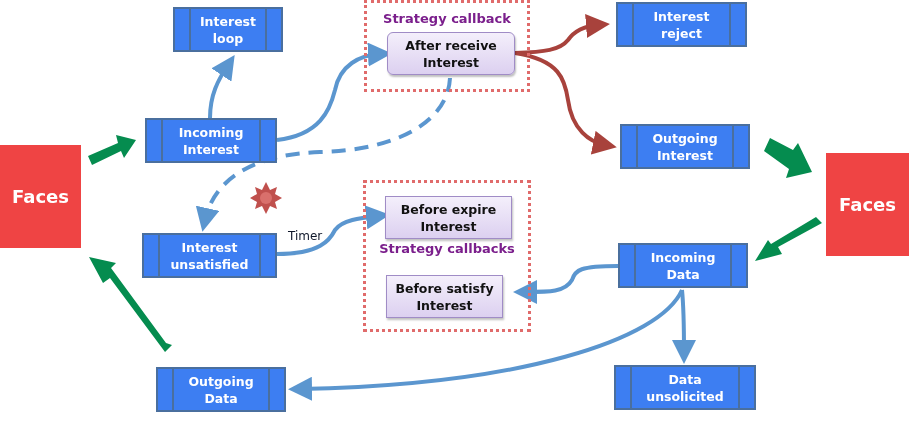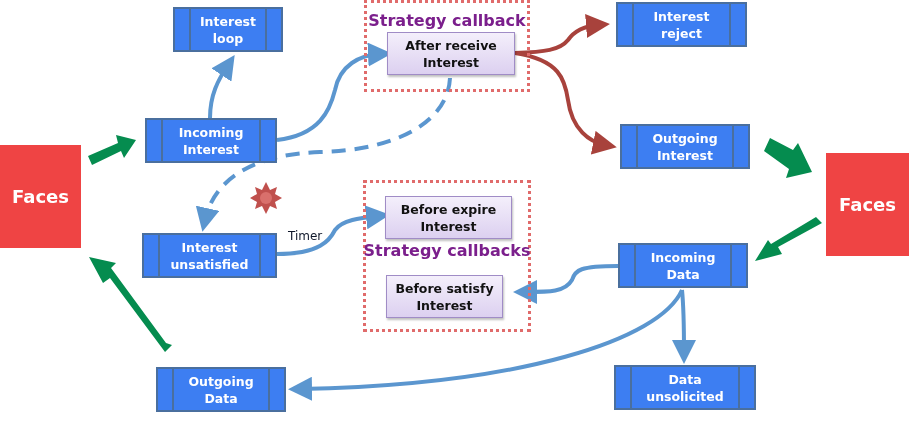--- a/index.html
+++ b/index.html
@@ -16,21 +16,21 @@
   .proc::after { right: 14px; }
   .proc span { display: block; padding: 0 18px; white-space: pre-line; }
   .faces { position: absolute; background: #ef4444; color: #fff; font-weight: bold;
            font-size: 18px; display: flex; align-items: center; justify-content: center; }
   .cb { position: absolute; box-sizing: border-box; border: 1px solid #a08cc6;
         background: linear-gradient(#f4effb, #dcd0f0); color: #111; font-weight: bold;
         font-size: 12.5px; line-height: 17px; text-align: center;
         display: flex; align-items: center; justify-content: center;
         box-shadow: 1px 2px 2px rgba(0,0,0,0.25); white-space: pre-line; }
   .dotbox { position: absolute; box-sizing: border-box; border: 3px dotted #e06b6b; }
-  .cblabel { position: absolute; color: #7b1f8c; font-weight: bold; font-size: 16px;
+  .cblabel { position: absolute; color: #7b1f8c; font-weight: bold; font-size: 13px;
              text-align: center; }
   .timer-label { position: absolute; font-size: 12px; color: #0f172a; margin-top: 36px; }
 </style>
 </head>
 <body>
 
 <svg class="wires" width="909" height="435" viewBox="0 0 909 435">
   <defs>
     <marker id="ab" markerWidth="6" markerHeight="6" refX="3" refY="3" orient="auto" markerUnits="strokeWidth">
       <path d="M0,0 L6,3 L0,6 z" fill="#5b96cf"></path>
@@ -97,21 +97,21 @@
   <span>Outgoing
 Data</span>
 </div>
 <div class="proc" style="left:614px;top:365px;width:142px;height:45px;">
   <span>Data
 unsolicited</span>
 </div>
 
 <div class="dotbox" style="left:364px;top:0;width:166px;height:92px;"></div>
 <div class="cblabel" style="left:364px;top:11px;width:166px;">Strategy callback</div>
-<div class="cb" style="left:387px;top:32px;width:128px;height:43px;">After receive
+<div class="cb" style="left:387px;top:32px;width:128px;height:43px;border-radius:6px;">After receive
 Interest</div>
 
 <div class="dotbox" style="left:363px;top:180px;width:168px;height:152px;"></div>
 <div class="cb" style="left:385px;top:196px;width:127px;height:43px;">Before expire
 Interest</div>
 <div class="cblabel" style="left:363px;top:241px;width:168px;">Strategy callbacks</div>
 <div class="cb" style="left:386px;top:275px;width:117px;height:43px;">Before satisfy
 Interest</div>
 
 <div class="timer-label" style="left:288px;top:193px;">Timer</div>

